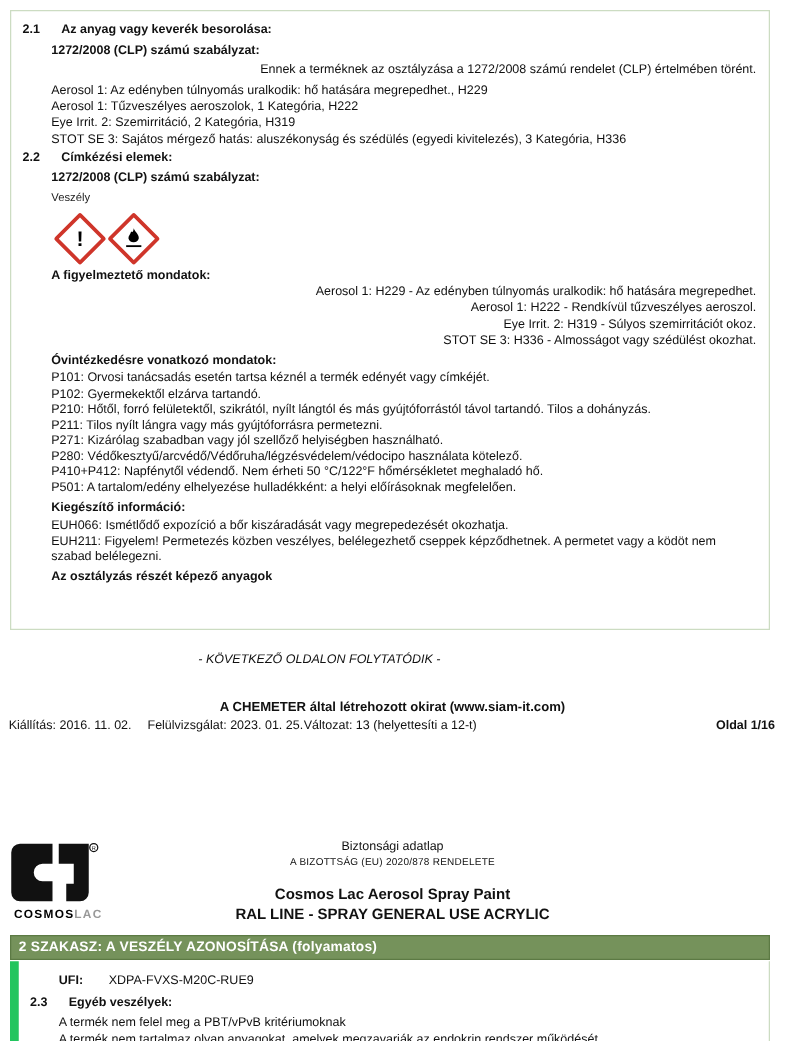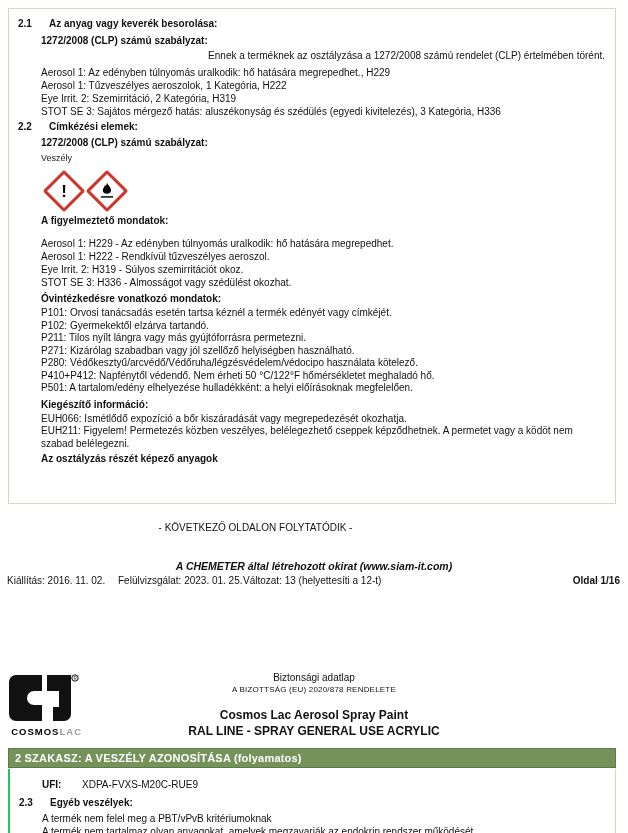--- a/index.html
+++ b/index.html
@@ -18,43 +18,43 @@
   .bold{font-weight:bold;}
   .tight{line-height:12.5px;}
   .signal{font-size:9px;color:#222;margin-top:3px;}
   
   .picto-row{display:flex;gap:13px;margin:8px 0 4px 40px;height:36px;align-items:center;}
   .diamond{width:24px;height:24px;border:3px solid #cf352a;border-radius:2px;
            transform:rotate(45deg);background:#fff;display:flex;align-items:center;justify-content:center;flex:none;}
   .diamond .inner{transform:rotate(-45deg);display:flex;align-items:center;justify-content:center;width:24px;height:24px;}
   .excl{font-weight:bold;font-size:17px;color:#000;line-height:1;}
   
-  .continues{position:absolute;top:522px;left:0;width:511px;text-align:center;font-size:10px;}
+  .continues{position:absolute;top:522px;left:0;width:511px;text-align:center;font-size:10px;font-style:italic;}
   .frow{position:absolute;top:575px;left:0;width:628px;height:14px;font-size:10px;text-align:center;}
   .f-issued{position:absolute;left:7px;}
   .f-review{position:absolute;left:118px;}
   .f-version{position:absolute;left:243px;}
   .f-page{position:absolute;right:8px;font-weight:bold;}
   .generator{position:absolute;top:560px;left:0;width:628px;text-align:center;
-             font-weight:bold;font-style:italic;font-size:10.5px;}
+             font-weight:bold;font-size:10.5px;}
   
   .p2head{position:absolute;top:668px;left:0;width:628px;}
   .logo{position:absolute;left:8px;top:6px;width:74px;}
   .logo svg{display:block;}
   .logotext{font-size:9.5px;letter-spacing:1px;margin-top:2px;text-align:right;}
   .logotext .b{font-weight:bold;color:#000;}
   .logotext .l{color:#999;font-weight:bold;}
   .center{text-align:center;}
   .doc-title{font-size:10px;margin-top:4px;}
   .doc-sub{font-size:8px;margin-top:2px;letter-spacing:.2px;}
   .prod1{font-size:12px;font-weight:bold;margin-top:14px;}
   .prod2{font-size:12px;font-weight:bold;margin-top:2px;}
   .p2bar{position:absolute;top:748px;left:8px;width:608px;box-sizing:border-box;}
   .p2box{position:absolute;top:769px;left:8px;width:608px;height:64px;
-         border-left:2px solid #22c55e;border-right:1px solid #ccdcc2;box-sizing:border-box;
+         border-left:7px solid #22c55e;border-right:1px solid #ccdcc2;box-sizing:border-box;
          font-size:10px;line-height:13px;}
   .ufirow{display:flex;margin-top:9px;}
   .ufilabel{width:31px;padding-left:32px;font-weight:bold;flex:none;}
   .ufival{margin-left:9px;}
 </style>
 </head>
 <body>
 
 <div class="pbox">
 
@@ -89,31 +89,32 @@
         <div class="inner">
           <svg width="18" height="18" viewBox="0 0 16 16">
             <path fill="#000" d="M8 0.5 C8.6 3 11.6 4.2 11.6 7.6 A3.8 3.8 0 0 1 4.2 7.6 C4.2 5.4 6 4.6 6.1 2.6 C6.9 3.8 7.6 3.4 8 0.5 Z"></path>
             <rect x="2.6" y="12.6" width="10.8" height="1.3" fill="#000"></rect>
           </svg>
         </div>
       </div>
     </div>
 
     <div class="ind bold" style="margin-top:5px;">A figyelmeztető mondatok:</div>
-    <div class="ind" style="margin-top:10px;">
+    <div class="ind" style="margin-top:0;text-align:right;">
       <div>Aerosol 1: H229 - Az edényben túlnyomás uralkodik: hő hatására megrepedhet.</div>
       <div>Aerosol 1: H222 - Rendkívül tűzveszélyes aeroszol.</div>
       <div>Eye Irrit. 2: H319 - Súlyos szemirritációt okoz.</div>
       <div>STOT SE 3: H336 - Almosságot vagy szédülést okozhat.</div>
     </div>
 
     <div class="ind bold" style="margin-top:3px;">Óvintézkedésre vonatkozó mondatok:</div>
     <div class="ind tight" style="margin-top:2px;">
       <div>P101: Orvosi tanácsadás esetén tartsa kéznél a termék edényét vagy címkéjét.</div>
       <div>P102: Gyermekektől elzárva tartandó.</div>
+      <div>P210: Hőtől, forró felületektől, szikrától, nyílt lángtól és más gyújtóforrástól távol tartandó. Tilos a dohányzás.</div>
       <div>P211: Tilos nyílt lángra vagy más gyújtóforrásra permetezni.</div>
       <div>P271: Kizárólag szabadban vagy jól szellőző helyiségben használható.</div>
       <div>P280: Védőkesztyű/arcvédő/Védőruha/légzésvédelem/védocipo használata kötelező.</div>
       <div>P410+P412: Napfénytől védendő. Nem érheti 50 °C/122°F hőmérsékletet meghaladó hő.</div>
       <div>P501: A tartalom/edény elhelyezése hulladékként: a helyi előírásoknak megfelelően.</div>
     </div>
 
     <div class="ind bold" style="margin-top:3px;">Kiegészítő információ:</div>
     <div class="ind tight" style="margin-top:2px;">
       <div>EUH066: Ismétlődő expozíció a bőr kiszáradását vagy megrepedezését okozhatja.</div>

